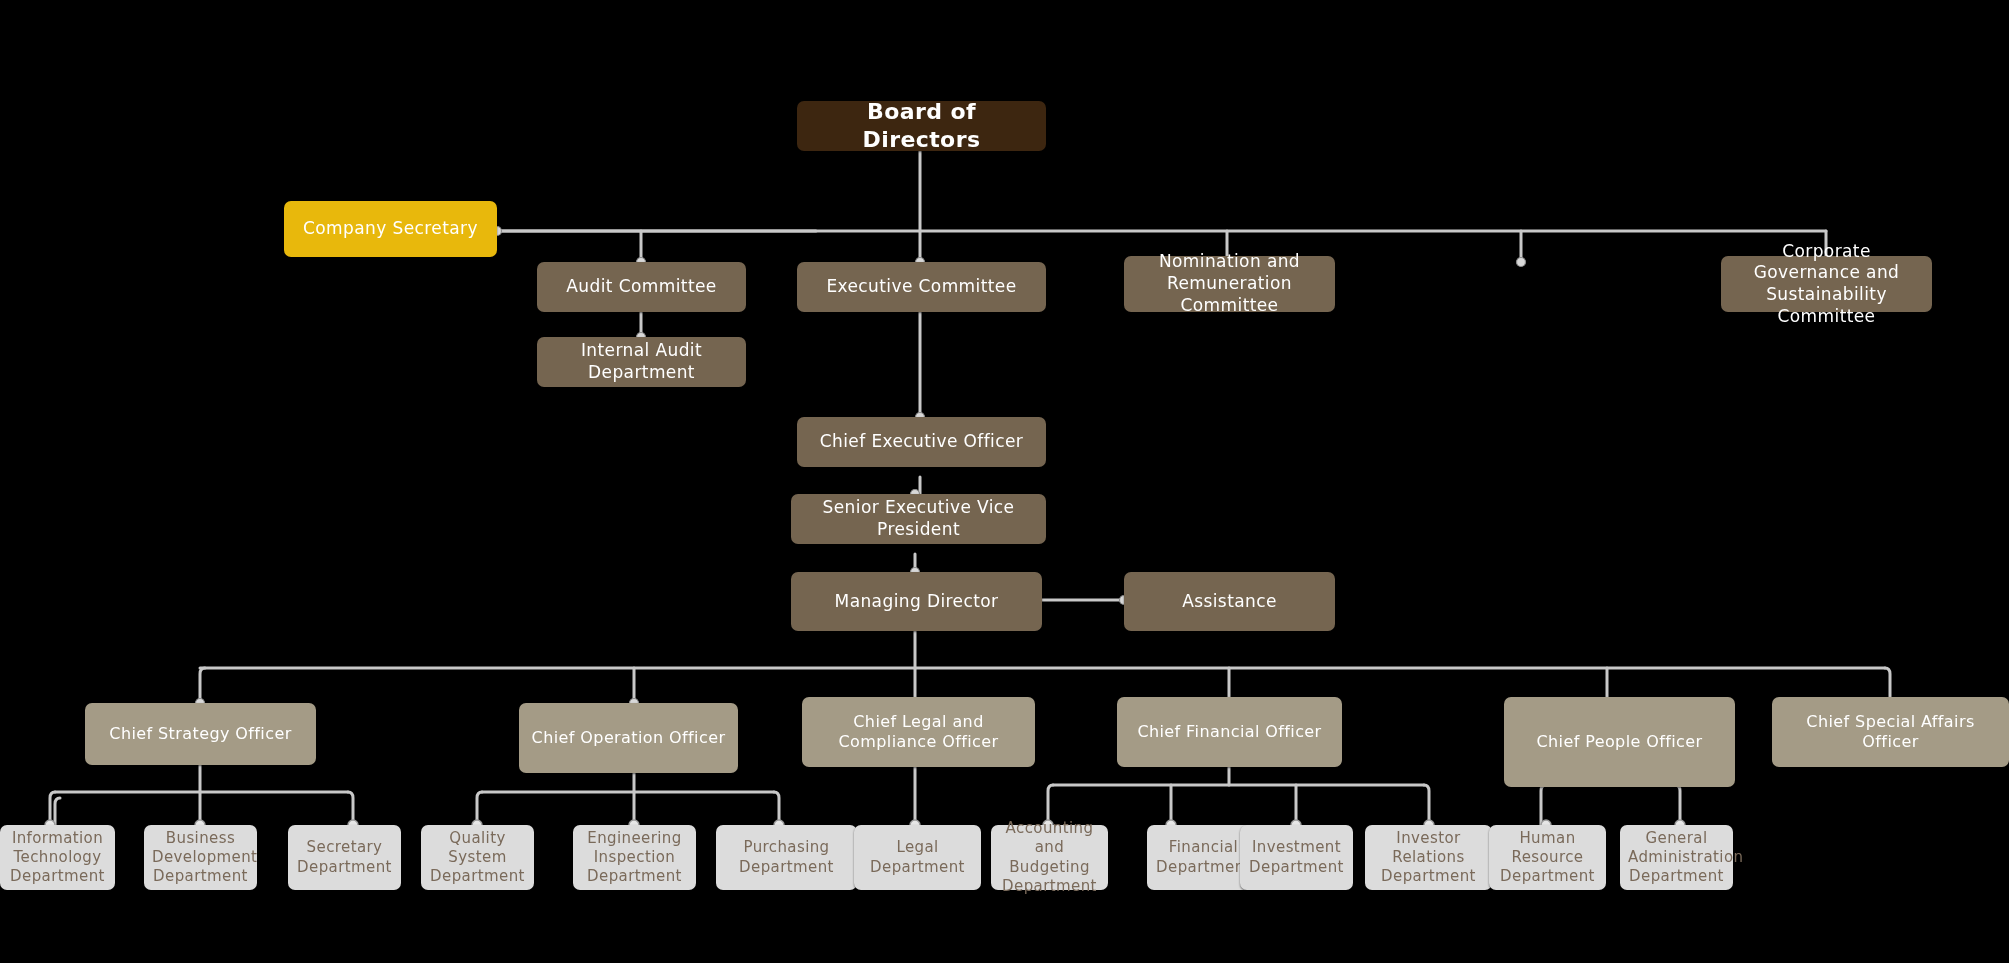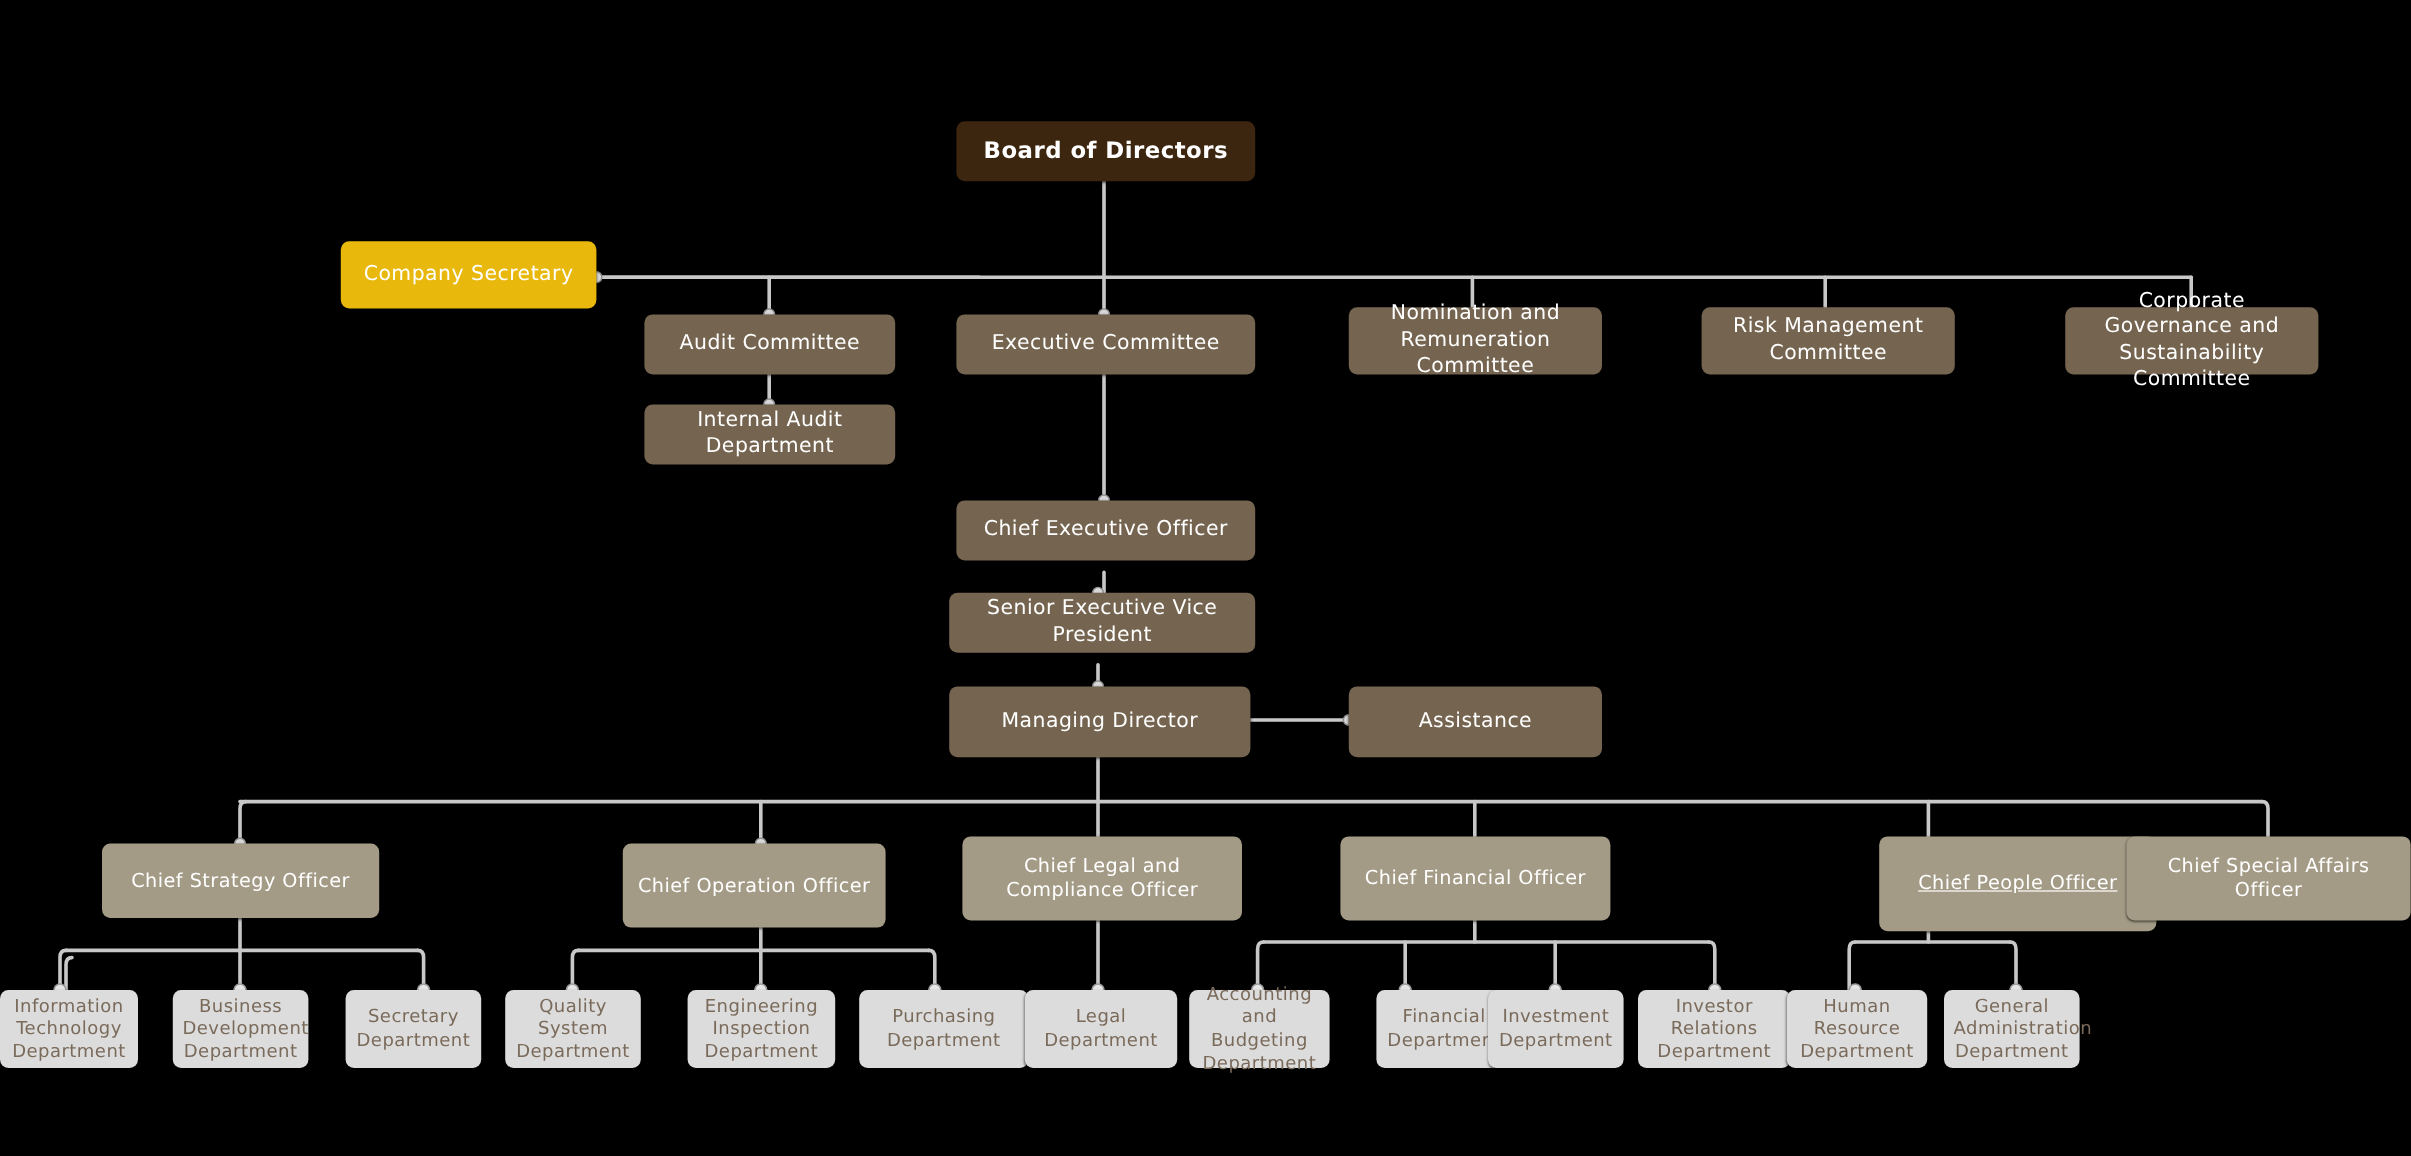--- a/index.html
+++ b/index.html
@@ -33,21 +33,21 @@
     padding: 4px 8px;
     line-height: 1.28;
     letter-spacing: 0.4px;
     box-shadow: 0 1px 2px rgba(0,0,0,0.55);
   }
   .node span { display: block; width: 100%; }
   
   .tier-board {
     background: #3d2610;
     color: #ffffff;
-    font-size: 19px;
+    font-size: 22px;
     font-weight: bold;
   }
   .tier-secretary {
     background: #e8b80c;
     color: #ffffff;
     font-size: 17px;
   }
   .tier-committee {
     background: #756550;
     color: #ffffff;
@@ -191,23 +191,20 @@
   </div>
 
   <div class="node tier-committee" style="left:797px; top:262px; width:249px; height:50px;">
     <span>Executive Committee</span>
   </div>
 
   <div class="node tier-committee" style="left:1124px; top:256px; width:211px; height:56px;">
     <span>Nomination and Remuneration Committee</span>
   </div>
 
-  <div class="node tier-committee" style="left:1418px; top:256px; width:211px; height:56px;">
-    <span>Risk Management Committee</span>
-  </div>
 
   <div class="node tier-committee" style="left:1721px; top:256px; width:211px; height:56px;">
     <span>Corporate Governance and Sustainability Committee</span>
   </div>
 
   <div class="node tier-committee" style="left:537px; top:337px; width:209px; height:50px;">
     <span>Internal Audit Department</span>
   </div>
 
   <div class="node tier-exec" style="left:797px; top:417px; width:249px; height:50px;">
@@ -235,21 +232,21 @@
   </div>
 
   <div class="node tier-officer" style="left:802px; top:697px; width:233px; height:70px;">
     <span>Chief Legal and Compliance Officer</span>
   </div>
 
   <div class="node tier-officer" style="left:1117px; top:697px; width:225px; height:70px;">
     <span>Chief Financial Officer</span>
   </div>
 
-  <div class="node tier-officer" style="left:1566px; top:697px; width:231px; height:79px;text-decoration:underline;">
+  <div class="node tier-officer" style="left:1504px; top:697px; width:231px; height:90px;">
     <span>Chief People Officer</span>
   </div>
 
   <div class="node tier-officer" style="left:1772px; top:697px; width:237px; height:70px;">
     <span>Chief Special Affairs Officer</span>
   </div>
 
   <div class="node tier-dept" style="left:0px; top:825px; width:115px; height:65px;">
     <span>Information Technology Department</span>
   </div>

